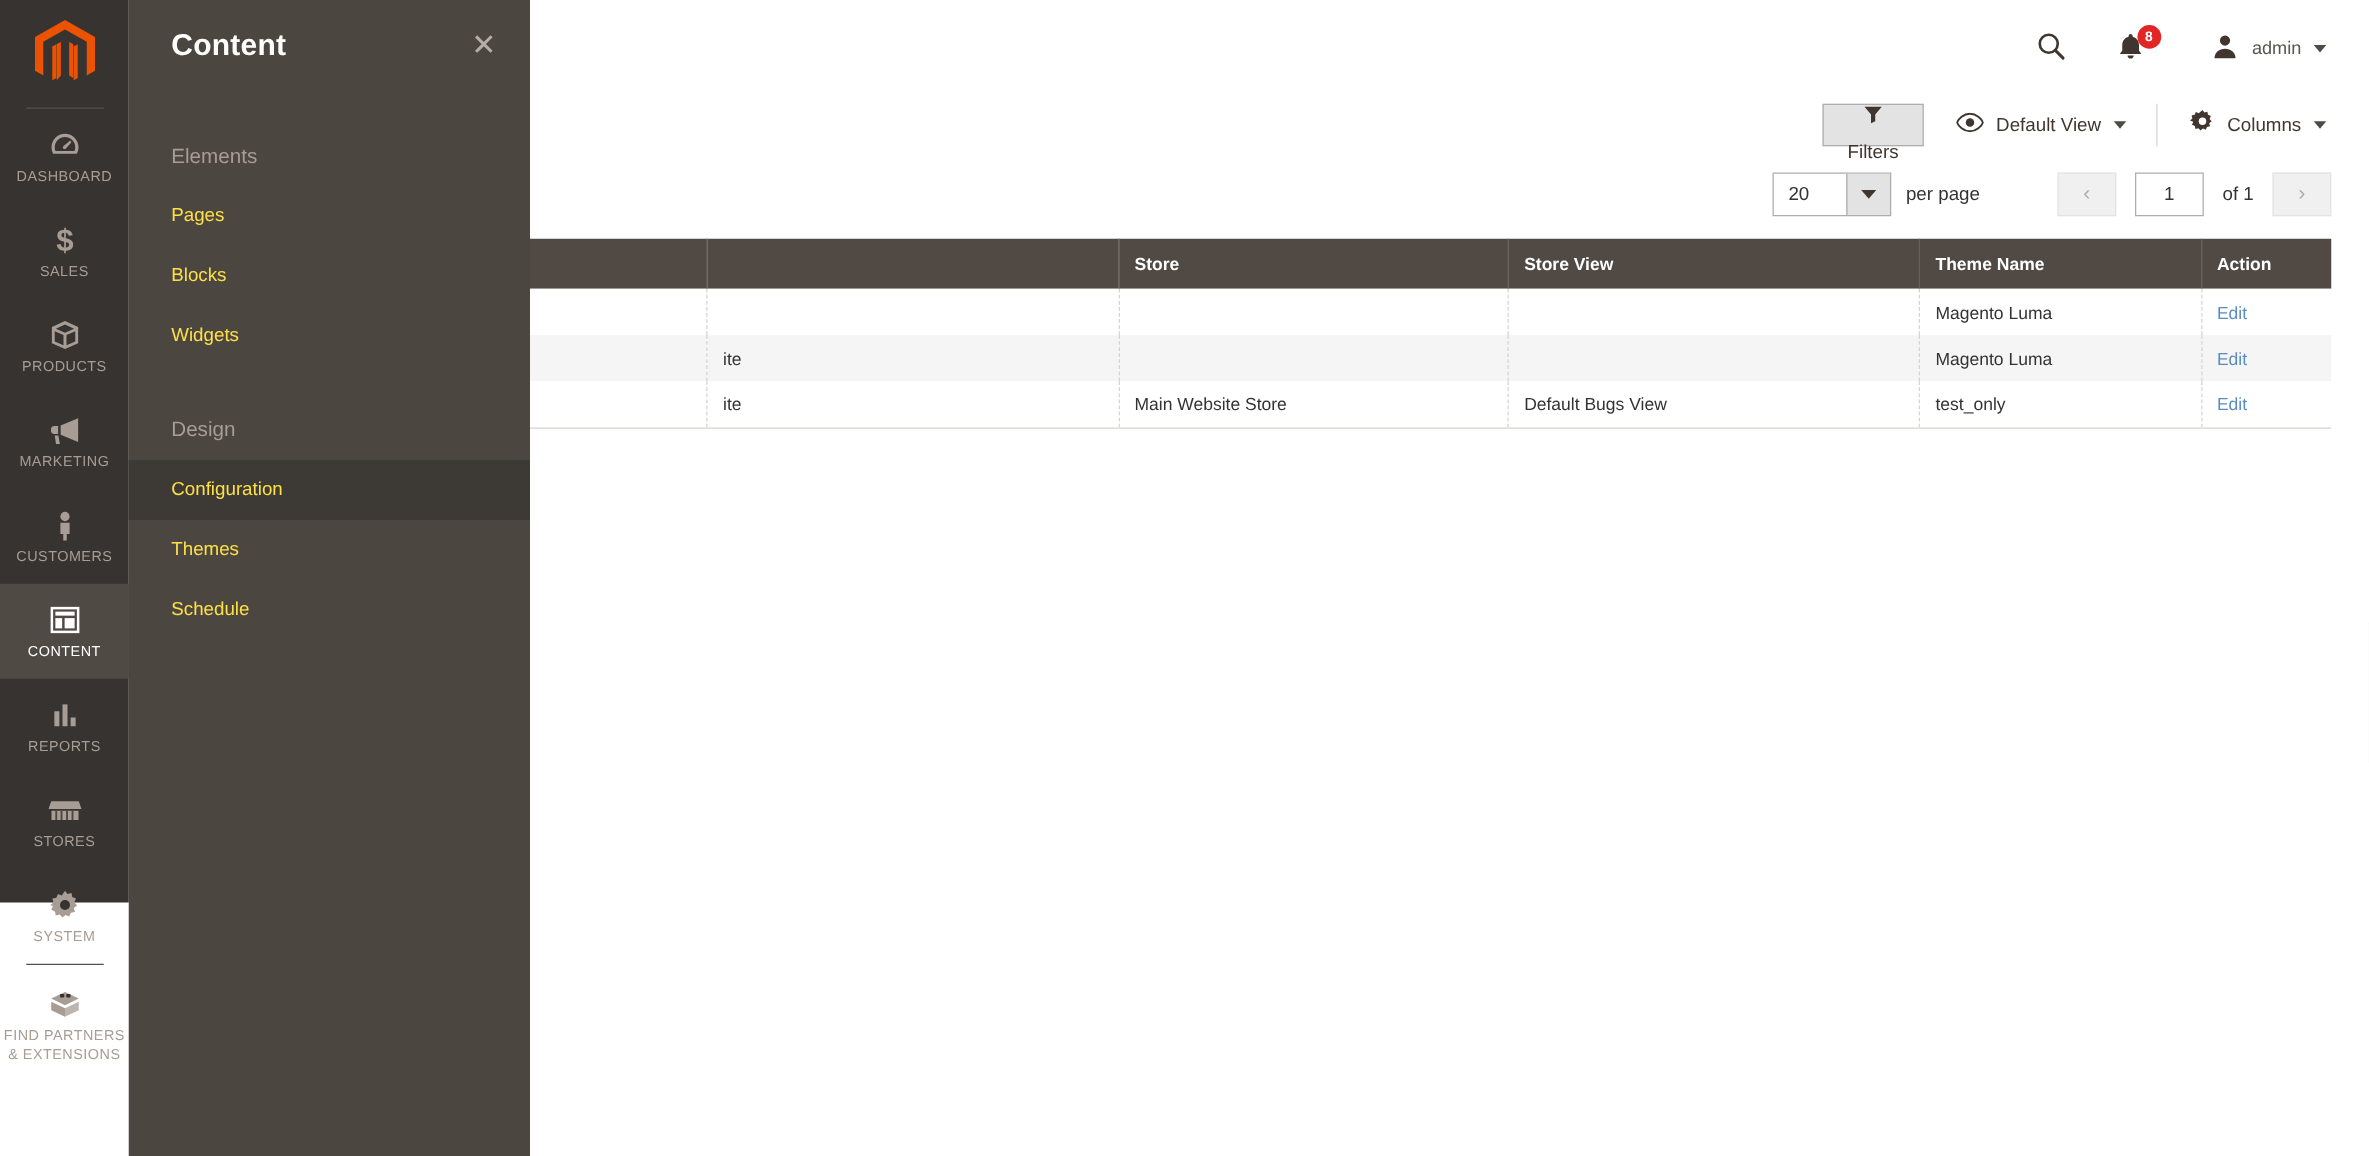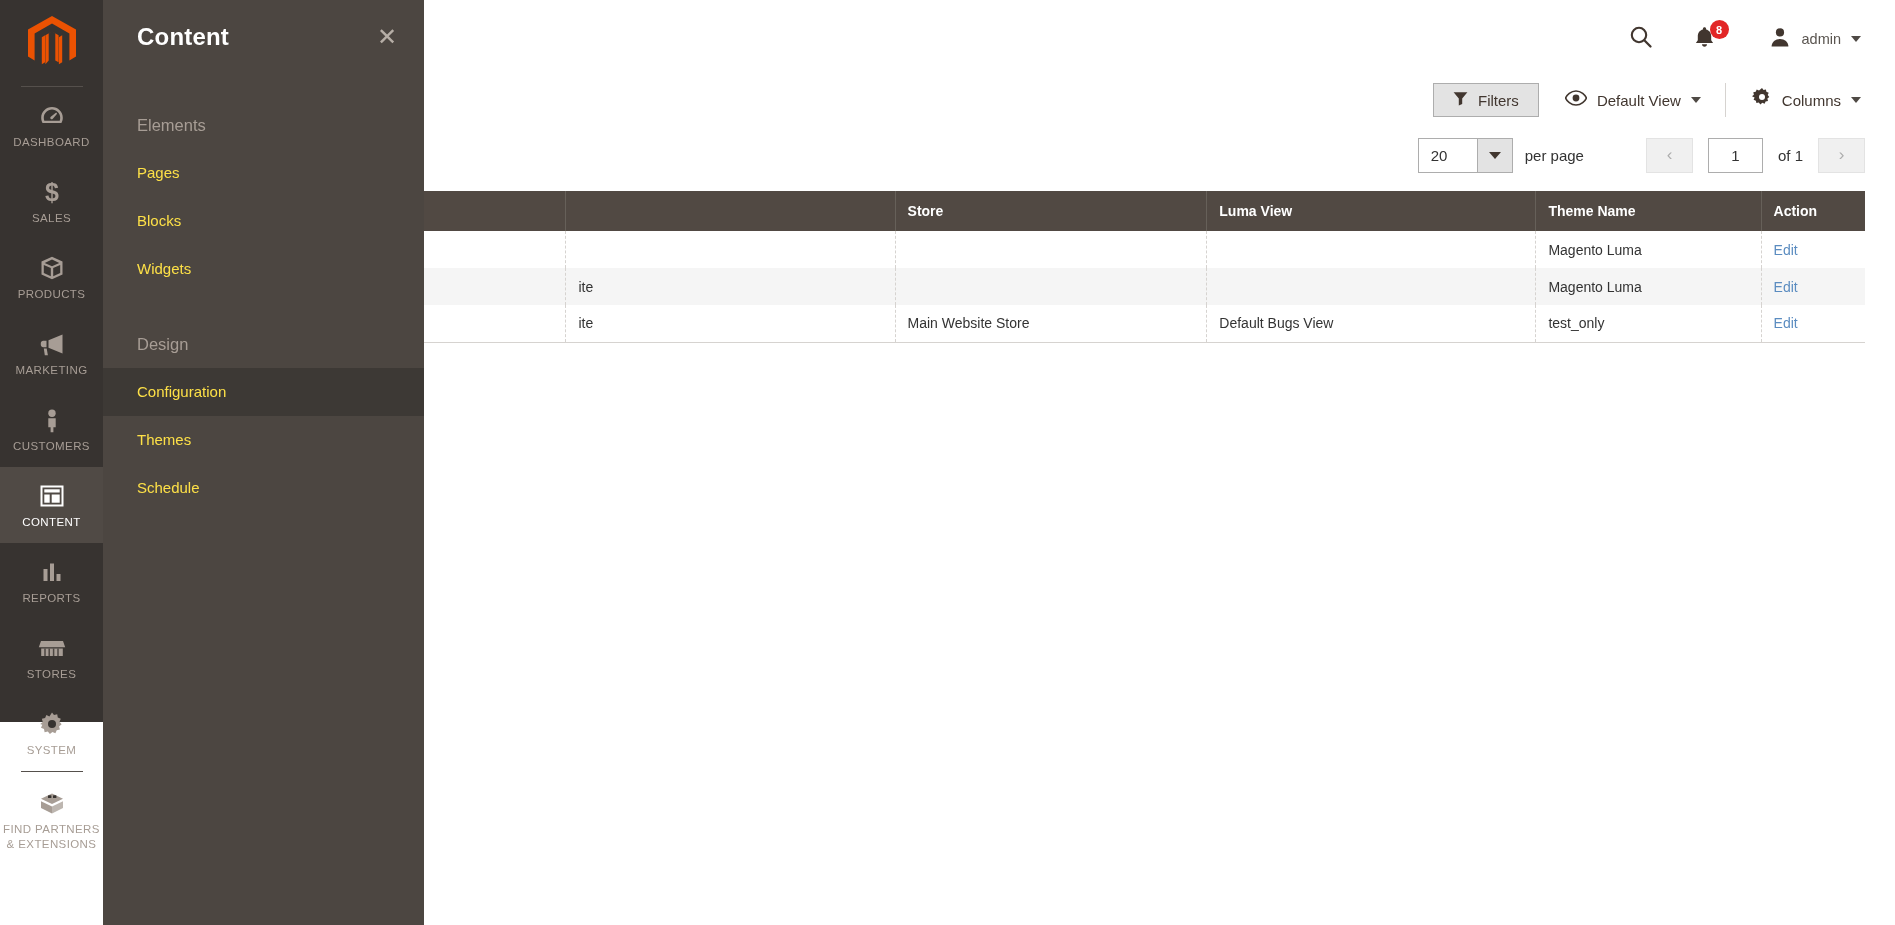--- a/index.html
+++ b/index.html
@@ -103,21 +103,21 @@
 
   
   .grid-toolbar {
     padding: 0 30px; display: flex; flex-direction: column; align-items: flex-end;
   }
   .tbrow1 { display: flex; align-items: center; height: 44px; gap: 0; }
   .filters-btn {
     display: flex; align-items: center; gap: 10px;
     height: 34px; padding: 0 19px;
     background: #e3e3e3; border: 1px solid #adadad; color: #41362f;
-    font-size: 15px; cursor: pointer;
+    font-size: 15px; cursor: pointer; flex-direction: column;
   }
   .viewctl {
     display: flex; align-items: center; gap: 10px; cursor: pointer;
     padding: 0 18px 0 26px; height: 34px;
   }
   .viewctl .lbl { font-size: 15px; color: #41362f; }
   .vsep { width: 1px; height: 34px; background: #d6d3d0; margin: 0 6px; }
   .colsctl {
     display: flex; align-items: center; gap: 10px; cursor: pointer;
     padding: 0 4px 0 20px; height: 34px;
@@ -310,21 +310,21 @@
             <col class="col-e">
             <col class="col-f">
             <col class="col-g">
         </colgroup>
         <thead>
           <tr>
             <th></th>
             <th></th>
             <th></th>
             <th>Store</th>
-            <th>Luma View</th>
+            <th>Store View</th>
             <th>Theme Name</th>
             <th>Action</th>
           </tr>
         </thead>
         <tbody>
           <tr>
             <td></td>
             <td></td>
             <td></td>
             <td></td>

